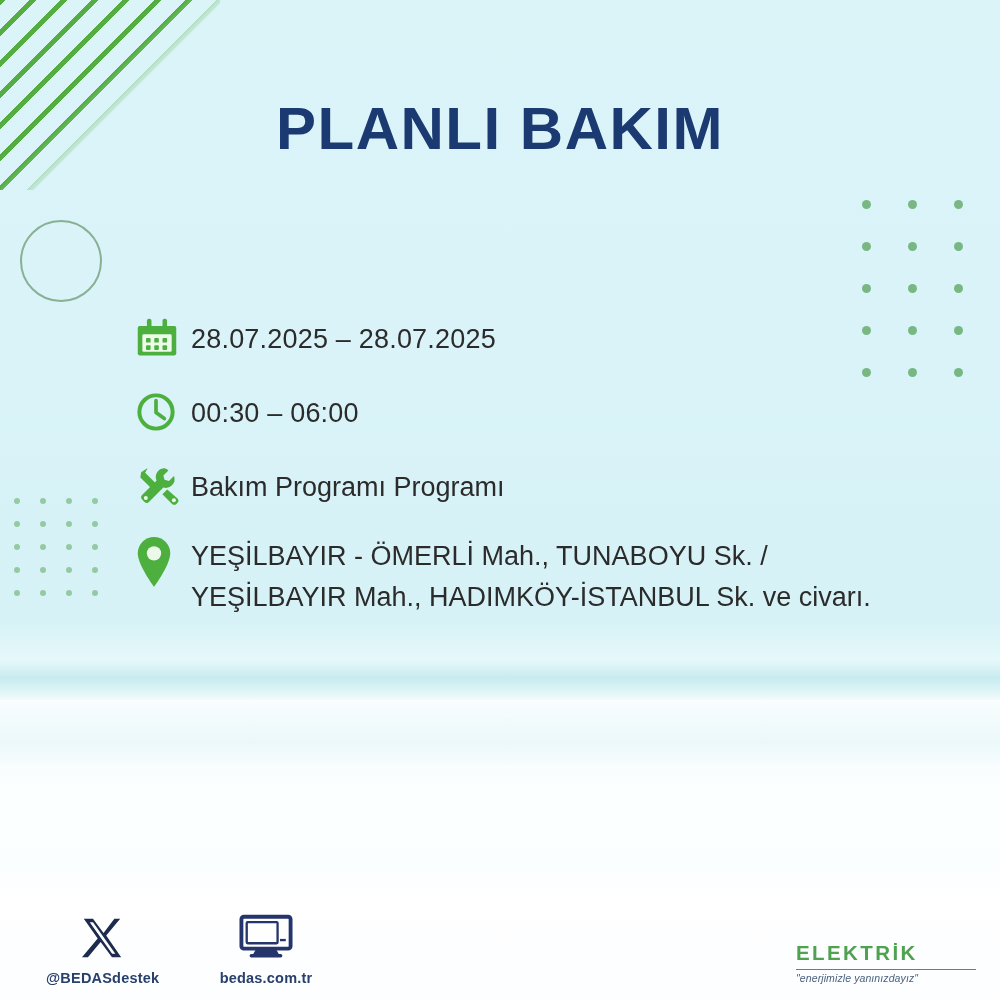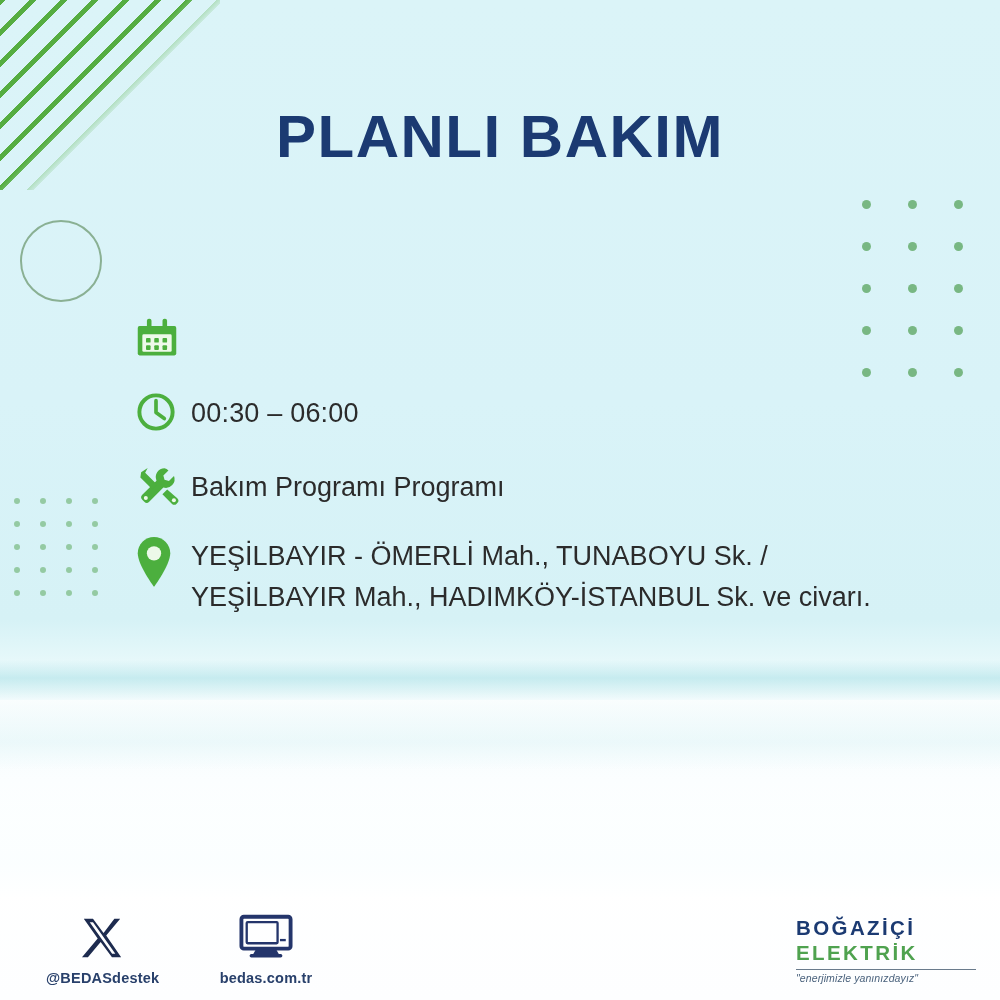--- a/index.html
+++ b/index.html
@@ -119,21 +119,21 @@
     top: 96px;
     width: 1000px;
     text-align: center;
   }
   .title-main {
     font-size: 60px;
     font-weight: 700;
     letter-spacing: 1.5px;
     color: #1b3a72;
     line-height: 1.02;
-    margin: 10px;
+    margin: 2px;
   }
   .title-sub {
     font-size: 50px;
     font-weight: 400;
     letter-spacing: 1px;
     color: #1b3a72;
     line-height: 1.15;
     margin: 6px 0 0 0;
   }
 
@@ -300,20 +300,21 @@
           <g fill="#4caf3e">
             <rect x="12" y="24" width="5" height="5" rx="1"></rect>
             <rect x="21" y="24" width="5" height="5" rx="1"></rect>
             <rect x="30" y="24" width="5" height="5" rx="1"></rect>
             <rect x="12" y="32" width="5" height="5" rx="1"></rect>
             <rect x="21" y="32" width="5" height="5" rx="1"></rect>
             <rect x="30" y="32" width="5" height="5" rx="1"></rect>
           </g>
         </svg>
       </span>
+      <span class="txt">28.07.2025 – 28.07.2025</span>
     </div>
 
     <div class="row row-time">
       <span class="ic">
         <svg width="42" height="42" viewBox="0 0 48 48">
           <circle cx="24" cy="24" r="19" fill="none" stroke="#4caf3e" stroke-width="4.5"></circle>
           <path d="M24 11v13.5l9.5 7" fill="none" stroke="#4caf3e" stroke-width="4.2" stroke-linecap="round" stroke-linejoin="round"></path>
         </svg>
       </span>
       <span class="txt">00:30 – 06:00</span>
@@ -370,21 +371,20 @@
             <path d="M18 36h20l4 7H14z" fill="#24356b"></path>
             <rect x="11" y="41.6" width="34" height="3.6" rx="1.8" fill="#24356b"></rect>
           </svg>
         </span>
         <div class="clabel">bedas.com.tr</div>
       </div>
 
     </div>
 
     <div class="brand">
-      <div class="brand-l1">BOĞAZİÇİ</div>
       <div class="brand-l2">ELEKTRİK</div>
       <div class="brand-rule"></div>
       <div class="brand-tag">"enerjimizle yanınızdayız"</div>
     </div>
 
   </div>
 
 </div>
 
 </body></html>

